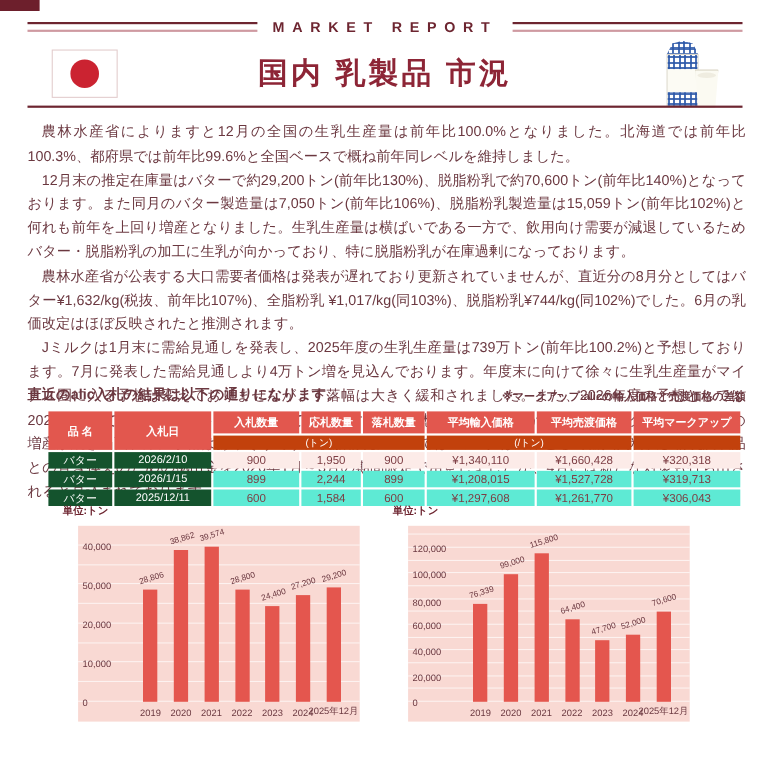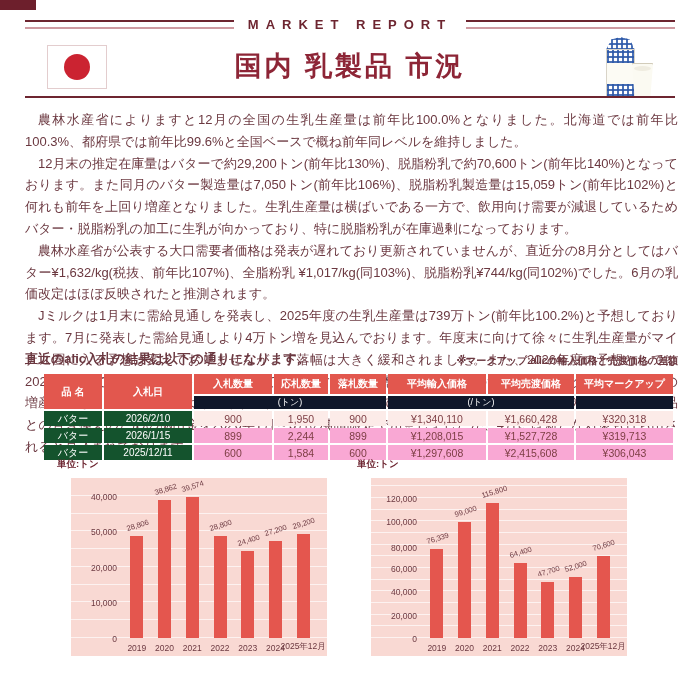--- a/index.html
+++ b/index.html
@@ -48,36 +48,36 @@
   .intro-row{position:absolute;left:25px;right:22px;top:350px;display:flex;
              align-items:flex-end;justify-content:space-between;}
   .table-intro{font-size:13px;color:#6b3840;font-weight:bold;text-align:right;}
   .table-note{font-size:10px;color:#6b3840;font-weight:bold;}
 
   table.auction{position:absolute;left:42px;top:372px;border-collapse:separate;
                 border-spacing:2px;table-layout:fixed;}
   table.auction th,table.auction td{padding:0;text-align:center;vertical-align:middle;
                 overflow:hidden;white-space:nowrap;}
   th.hd{background:#e2574e;color:#fff;font-size:10px;font-weight:bold;height:20px;}
-  th.sub{background:#0f172a;color:#fff;font-size:9px;font-weight:normal;height:12px;}
+  th.sub{background:#c2410c;color:#fff;font-size:9px;font-weight:normal;height:12px;}
   td.lbl{background:#14532d;color:#fff;font-size:10px;height:15px;}
   td.val{color:#7d3e44;font-size:10.5px;height:15px;}
   tr.r-odd td.val{background:#fcebe8;}
-  tr.r-even td.val{background:#f9a8d4;}
+  tr.r-even td.val{background:#5eead4;}
 
   
   .chart{position:absolute;top:458px;width:272px;}
   #chart-0{left:55px;} #chart-1{left:355px;}
   .chart-head{display:flex;justify-content:space-between;align-items:flex-end;padding:0 2px;}
   .chart-title{font-size:12.5px;font-weight:bold;color:#6d2530;}
   .chart-unit{font-size:9.5px;font-weight:bold;color:#6d2530;}
   .plot{position:relative;margin-top:7px;margin-left:16px;width:256px;height:178px;
         background:#f9d9d3;}
   .gridline{position:absolute;left:0;right:0;height:1px;background:rgba(255,255,255,.65);}
-  .ytick{position:absolute;left:4px;width:42px;text-align:right;font-size:8.5px;
+  .ytick{position:absolute;left:4px;width:42px;font-size:8.5px;
          color:#6b3840;transform:translateY(6px);}
   .bar{position:absolute;width:13px;background:#e4564e;}
   .bar-label{position:absolute;font-size:7.5px;color:#6b3840;white-space:nowrap;
              transform:rotate(-17deg);transform-origin:left bottom;}
   .xtick{position:absolute;bottom:3px;font-size:8.5px;color:#6b3840;white-space:nowrap;
          transform:translateX(-50%);}
 </style>
 </head>
 <body>
 
@@ -168,21 +168,21 @@
       <td class="val">¥1,527,728</td>
       <td class="val">¥319,713</td>
     </tr>
     <tr class="r-even">
       <td class="lbl">バター</td>
       <td class="lbl">2025/12/11</td>
       <td class="val">600</td>
       <td class="val">1,584</td>
       <td class="val">600</td>
       <td class="val">¥1,297,608</td>
-      <td class="val">¥2,415,608</td>
+      <td class="val">¥1,261,770</td>
       <td class="val">¥306,043</td>
     </tr>
   </tbody>
     </table>
 
   <div class="chart" id="chart-0">
     <div class="chart-head">
       <span class="chart-unit">単位:トン</span>
     </div>
     <div class="plot">

